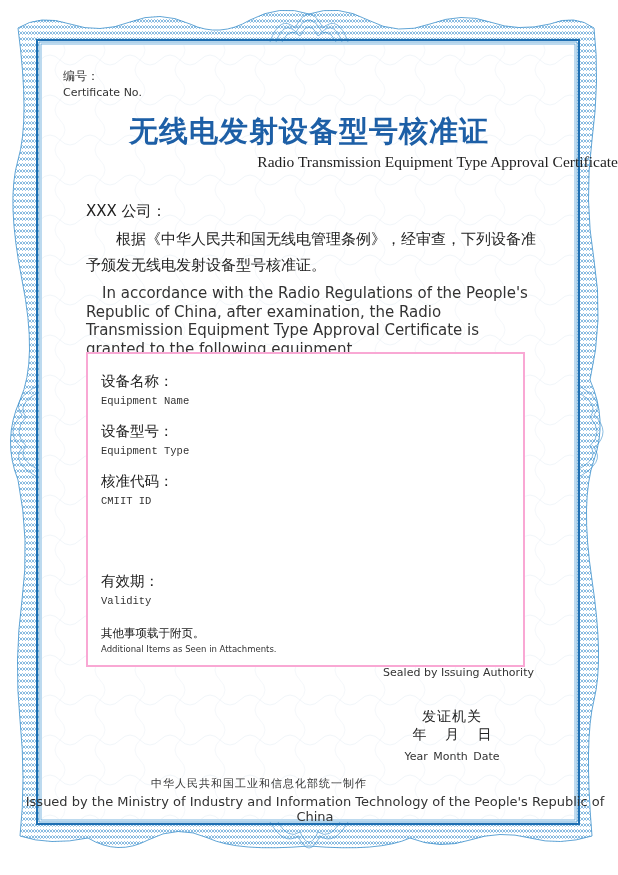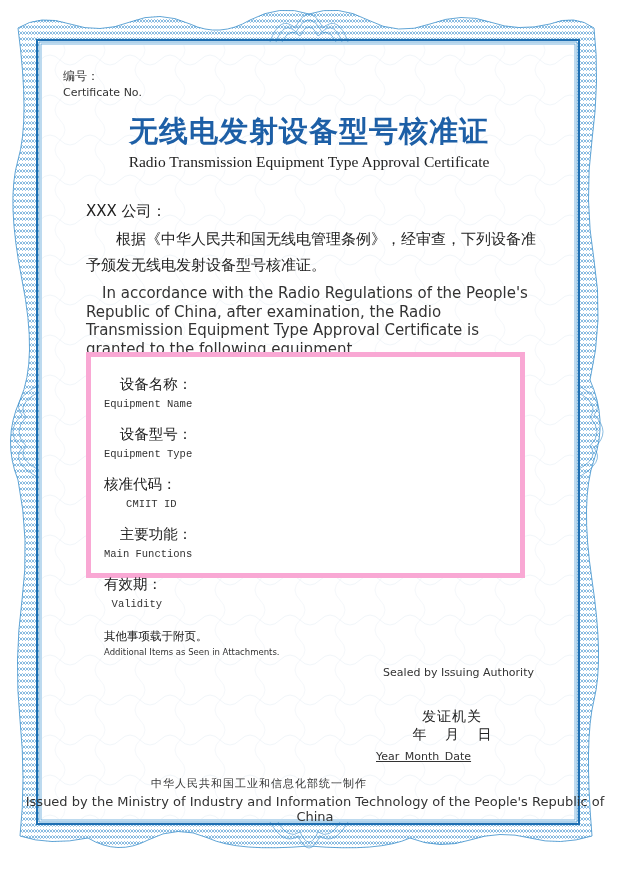--- a/index.html
+++ b/index.html
@@ -12,42 +12,42 @@
   .frame-svg { position: absolute; left: 0; top: 0; width: 618px; height: 875px; }
   .abs { position: absolute; }
   .cert-no-cn { left: 63px; top: 68px; font-size: 12px; color: #333; }
   .cert-no-en { left: 63px; top: 86px; font-size: 11px; color: #333; }
   .title-cn {
     left: 0; width: 618px; top: 112px; text-align: center;
     font-family: "DejaVu Serif", "Liberation Serif", serif;
     font-size: 29px; font-weight: bold; color: #1d5fa6; letter-spacing: 1px;
   }
   .title-en {
-    left: 0; width: 618px; top: 153px; text-align: center;
+    left: 0; width: 618px; top: 153px; text-align: right;
     font-family: "Liberation Serif", "DejaVu Serif", serif;
     font-size: 15.5px; color: #222;
   }
   .addressee { left: 86px; top: 202px; font-size: 15px; color: #222; }
   .para-cn { left: 86px; top: 226px; width: 450px; font-size: 15px; line-height: 26px; color: #222; text-indent: 30px; }
   .para-en { left: 86px; top: 284px; width: 448px; font-size: 15px; line-height: 18.5px; color: #333; text-indent: 16px; }
 
   .info-box {
-    position: absolute; left: 86px; top: 352px; width: 439px; height: 226px;
-    background: #ffffff; border: 5px solid #f9a8d4; box-sizing: border-box; text-align: right;
+    position: absolute; left: 86px; top: 352px; width: 439px; height: 315px;
+    background: #ffffff; border: 2px solid #f9a8d4; box-sizing: border-box;
   }
   .field { position: absolute; left: 13px; }
   .field .cn { font-size: 14.5px; color: #222; line-height: 18px; }
   .field .en { font-size: 10.5px; color: #333; margin-top: 5px; line-height: 13px; font-family: Liberation Mono, monospace; }
   .note-cn { position: absolute; left: 13px; top: 272px; font-size: 11.5px; color: #222; }
   .note-en { position: absolute; left: 13px; top: 290px; font-size: 8.5px; color: #333; }
 
   .issuer-cn { left: 376px; width: 152px; top: 684px; text-align: center; font-size: 14px; color: #222; letter-spacing: 1px; margin-top: 24px; }
   .issuer-en { left: 370px; width: 164px; top: 666px; text-align: right; font-size: 11px; color: #333; }
   .date-cn { left: 376px; width: 152px; top: 726px; text-align: center; font-size: 14px; color: #222; word-spacing: 14px; }
-  .date-en { left: 376px; width: 152px; top: 750px; font-size: 11px; color: #333; word-spacing: 2px; text-decoration: underline; }
+  .date-en { left: 376px; width: 152px; top: 750px; text-align: center; font-size: 11px; color: #333; word-spacing: 2px; }
 
   .footer-cn { left: 0; width: 518px; top: 776px; text-align: center; font-size: 11px; color: #333; letter-spacing: 1px; }
   .footer-en { left: 6px; width: 618px; top: 794px; text-align: center; font-size: 13px; color: #333; }
 </style>
 </head>
 <body>
 
 <svg class="frame-svg" viewBox="0 0 618 875" xmlns="http://www.w3.org/2000/svg">
   <defs>
     <pattern id="mesh" width="6" height="6" patternUnits="userSpaceOnUse">
@@ -101,24 +101,20 @@
     <div class="en">Equipment Name</div>
   </div>
   <div class="field" style="top:118px;">
     <div class="cn">核准代码：</div>
     <div class="en">CMIIT ID</div>
   </div>
   <div class="field" style="top:68px;">
     <div class="cn">设备型号：</div>
     <div class="en">Equipment Type</div>
   </div>
-  <div class="field" style="top:168px;">
-    <div class="cn">主要功能：</div>
-    <div class="en">Main Functions</div>
-  </div>
   <div class="field" style="top:218px;">
     <div class="cn">有效期：</div>
     <div class="en">Validity</div>
   </div>
   <div class="note-cn">其他事项载于附页。</div>
   <div class="note-en">Additional Items as Seen in Attachments.</div>
 </div>
 
 <div class="abs issuer-cn">发证机关</div>
 <div class="abs issuer-en">Sealed by Issuing Authority</div>

